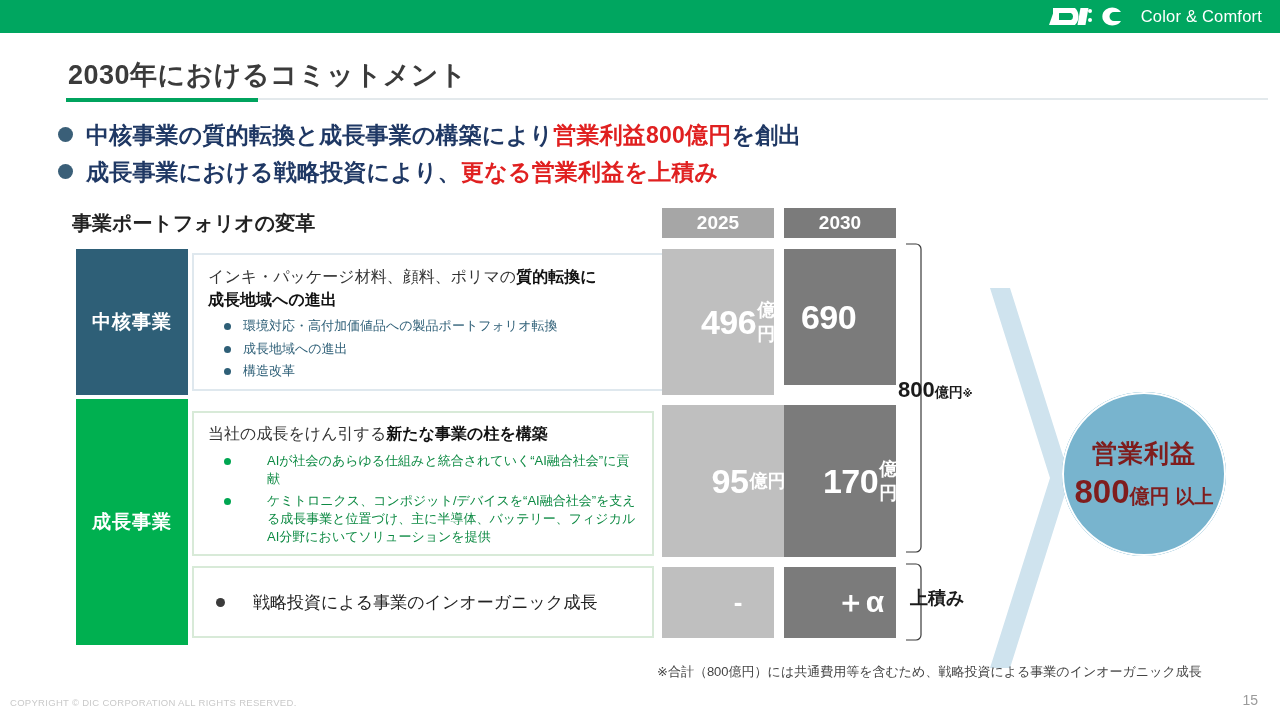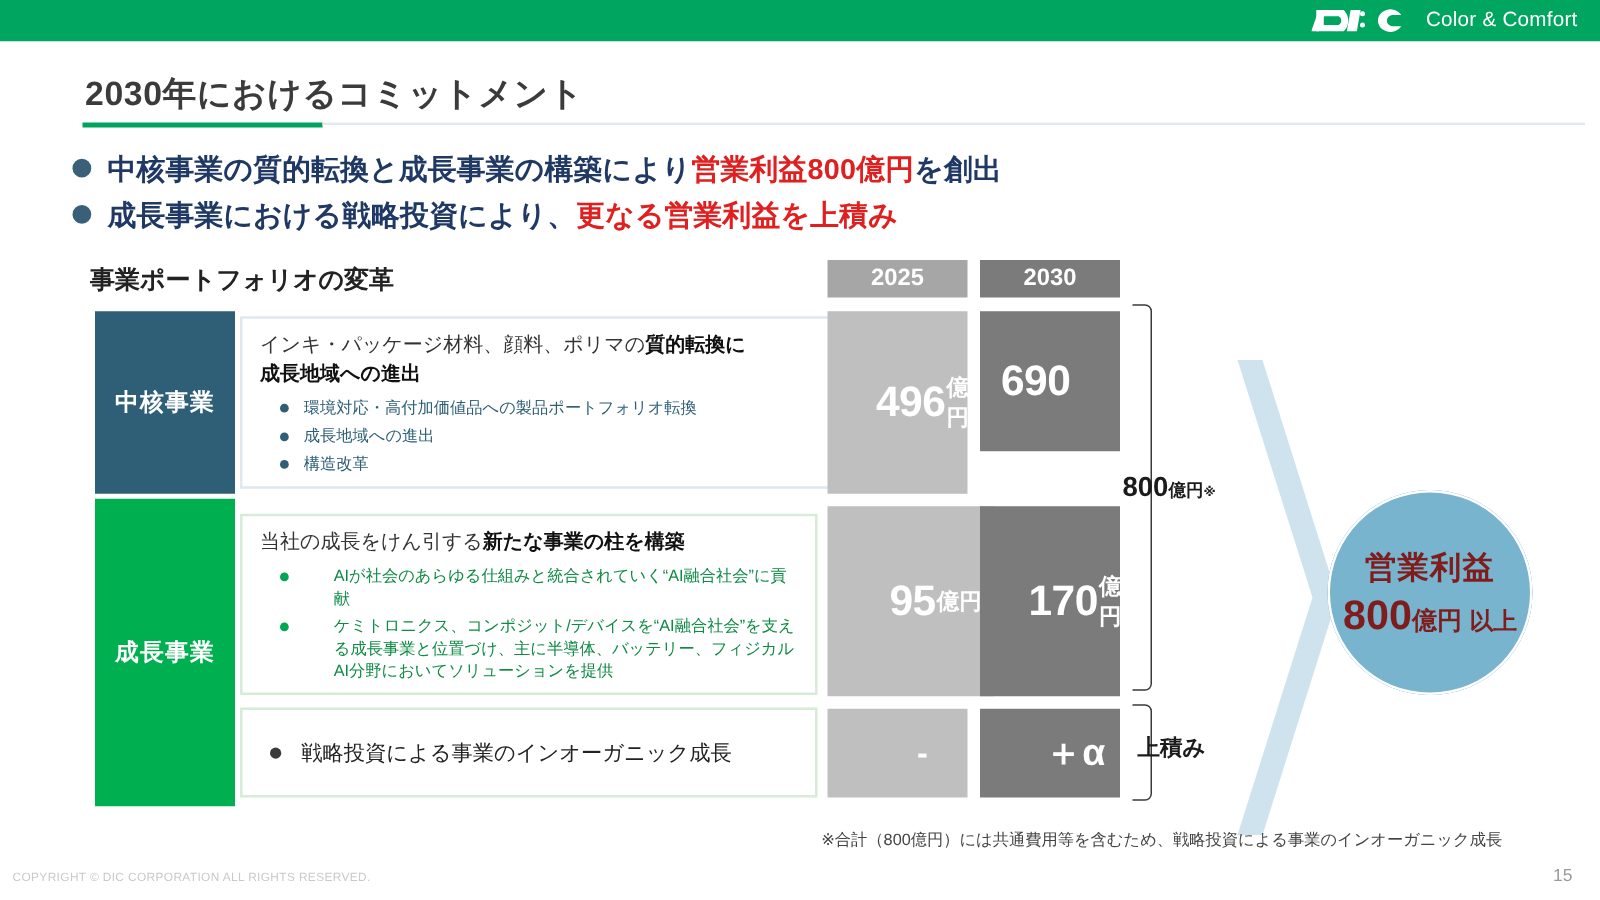--- a/index.html
+++ b/index.html
@@ -106,39 +106,39 @@
     font-size: 13px; line-height: 1.4; margin-bottom: 4px;
   }
   .sub-li .d {
     width: 7px; height: 7px; border-radius: 50%; flex: none;
     margin: 6px 12px 0 16px;
   }
   .core-sub .d { background: #2E5F77; }
   .core-sub .t { color: #2E5F77; }
   .growth-sub .d { background: #00A651; }
   .growth-sub .t { color: #0d8a43; margin-left: 24px; }
-  .inorg-row { display: flex; align-items: center; }
+  .inorg-row { display: flex; align-items: center; gap: 12px; }
   .inorg-row .d {
     width: 9px; height: 9px; border-radius: 50%; background: #3b3b3b;
     margin-right: 16px; flex: none;
   }
   .inorg-row .t { font-size: 17px; color: #222; }
 
   
   .val-cell {
     position: absolute; display: flex; align-items: center; justify-content: center;
     color: #fff;
     padding-left: 40px;
   }
   .val-num { font-size: 34px; font-weight: bold; letter-spacing: -.5px; }
   .val-unit { font-size: 18px; font-weight: bold; margin-left: 1px; }
   .c2025 { background: #BFBFBF; }
   .c2030 { background: #7B7B7B; }
   #cell-core-2025   { left: 662px; top: 249px; width: 112px; height: 146px; }
-  #cell-core-2030   { left: 784px; top: 249px; width: 112px; height: 112px; gap: 44px; }
+  #cell-core-2030   { left: 784px; top: 249px; width: 112px; height: 136px; gap: 44px; }
   #cell-growth-2025 { left: 662px; top: 405px; width: 133px; height: 152px; }
   #cell-growth-2030 { left: 784px; top: 405px; width: 112px; height: 152px; }
   #cell-inorg-2025  { left: 662px; top: 567px; width: 112px; height: 71px; }
   #cell-inorg-2030  { left: 784px; top: 567px; width: 112px; height: 71px; }
   .dash-val { font-size: 26px; font-weight: bold; }
   .alpha-val { font-size: 30px; font-weight: bold; }
 
   
   .bracket { position: absolute; }
   #bracket-total {

